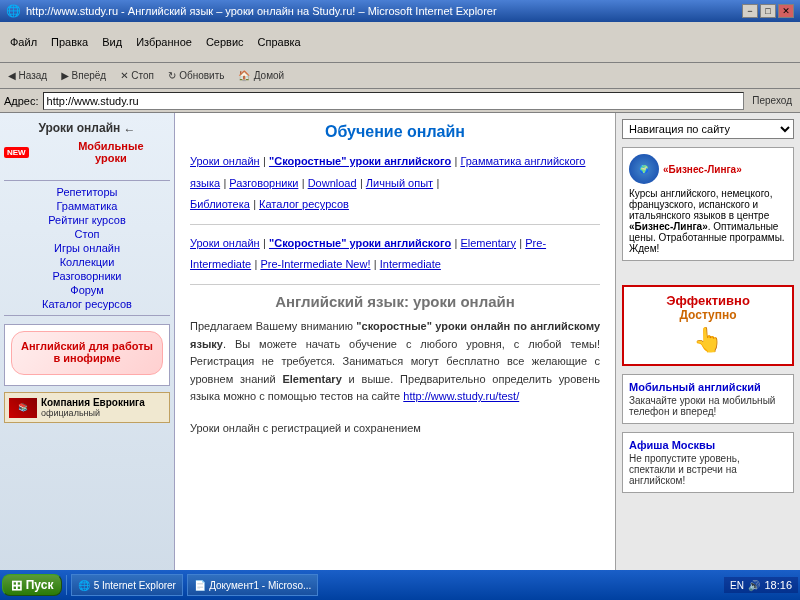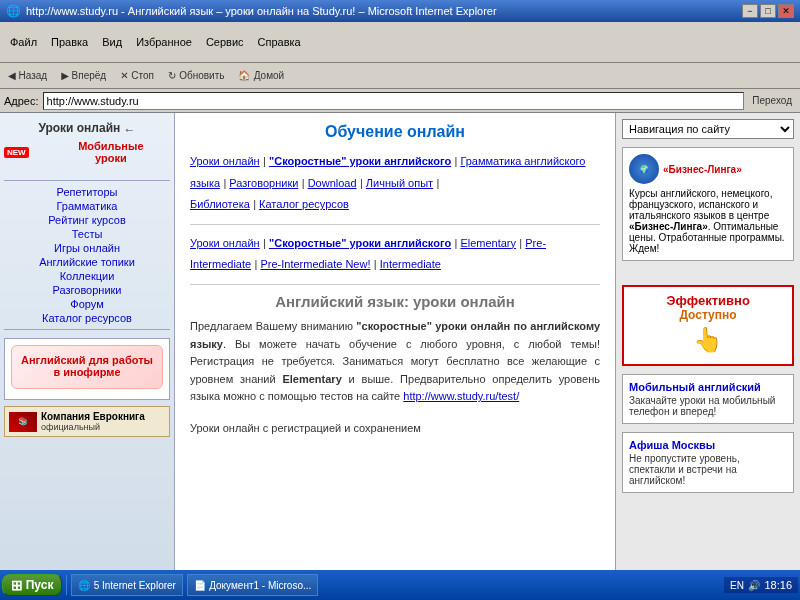--- a/index.html
+++ b/index.html
@@ -343,30 +343,29 @@
       <span>←</span>
     </div>
     <div style="display:flex; align-items:center; justify-content:center; margin-bottom:15px;gap:20px;">
       <span class="sidebar-new-badge">NEW</span>
       <a class="sidebar-link">Мобильные уроки</a>
     </div>
     <div class="sidebar-divider"></div>
     <a class="sidebar-link-normal">Репетиторы</a>
     <a class="sidebar-link-normal">Грамматика</a>
     <a class="sidebar-link-normal">Рейтинг курсов</a>
-    <a class="sidebar-link-normal">Тесты</a>
+    <a class="sidebar-link-normal">Стоп</a>
     <a class="sidebar-link-normal">Игры онлайн</a>
-    <a class="sidebar-link-normal">Английские топики</a>
     <a class="sidebar-link-normal">Коллекции</a>
     <a class="sidebar-link-normal">Разговорники</a>
     <a class="sidebar-link-normal">Форум</a>
     <a class="sidebar-link-normal">Каталог ресурсов</a>
     <div class="sidebar-divider"></div>
     <div class="sidebar-ad">
-      <div style="background: linear-gradient(135deg, #ffeeee, #ffd0d0); border: 1px solid #ffaaaa; padding: 8px; margin-bottom: 4px; border-radius: 6px;">
+      <div style="background: linear-gradient(135deg, #ffeeee, #ffd0d0); border: 1px solid #ffaaaa; padding: 8px; margin-bottom: 4px; border-radius: 13px;">
         <div class="sidebar-ad-title">Английский для работы в инофирме</div>
       </div>
     </div>
     <div class="sidebar-ad-company">
       <div class="company-icon">📚</div>
       <div>
         <div style="font-weight:bold; font-size:10px; color:#000;">Компания Еврокнига</div>
         <div style="font-size:9px; color:#333;">официальный</div>
       </div>
     </div>

